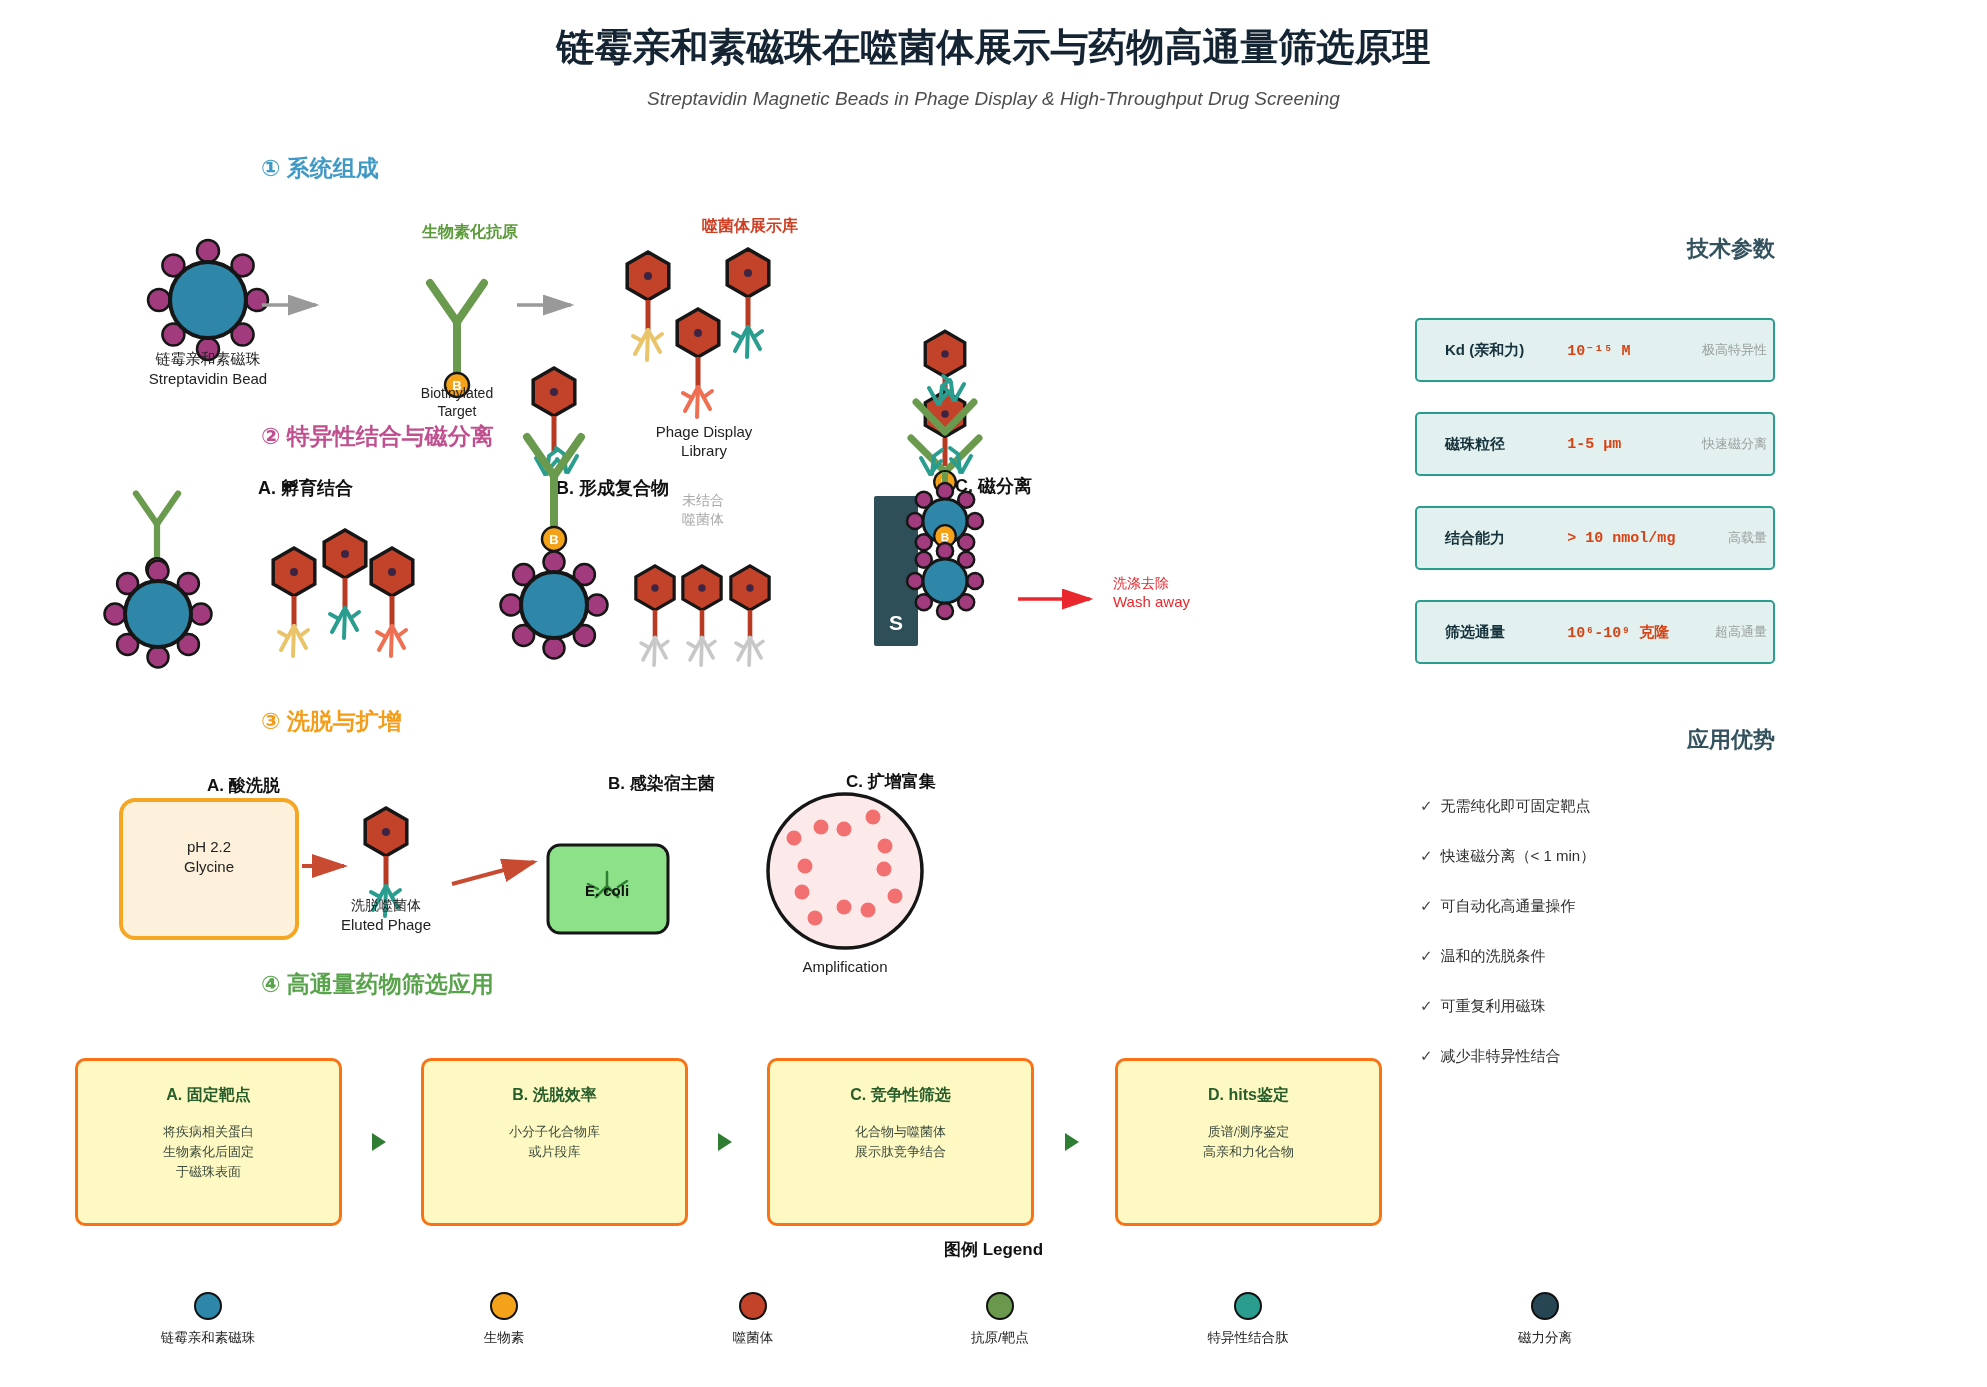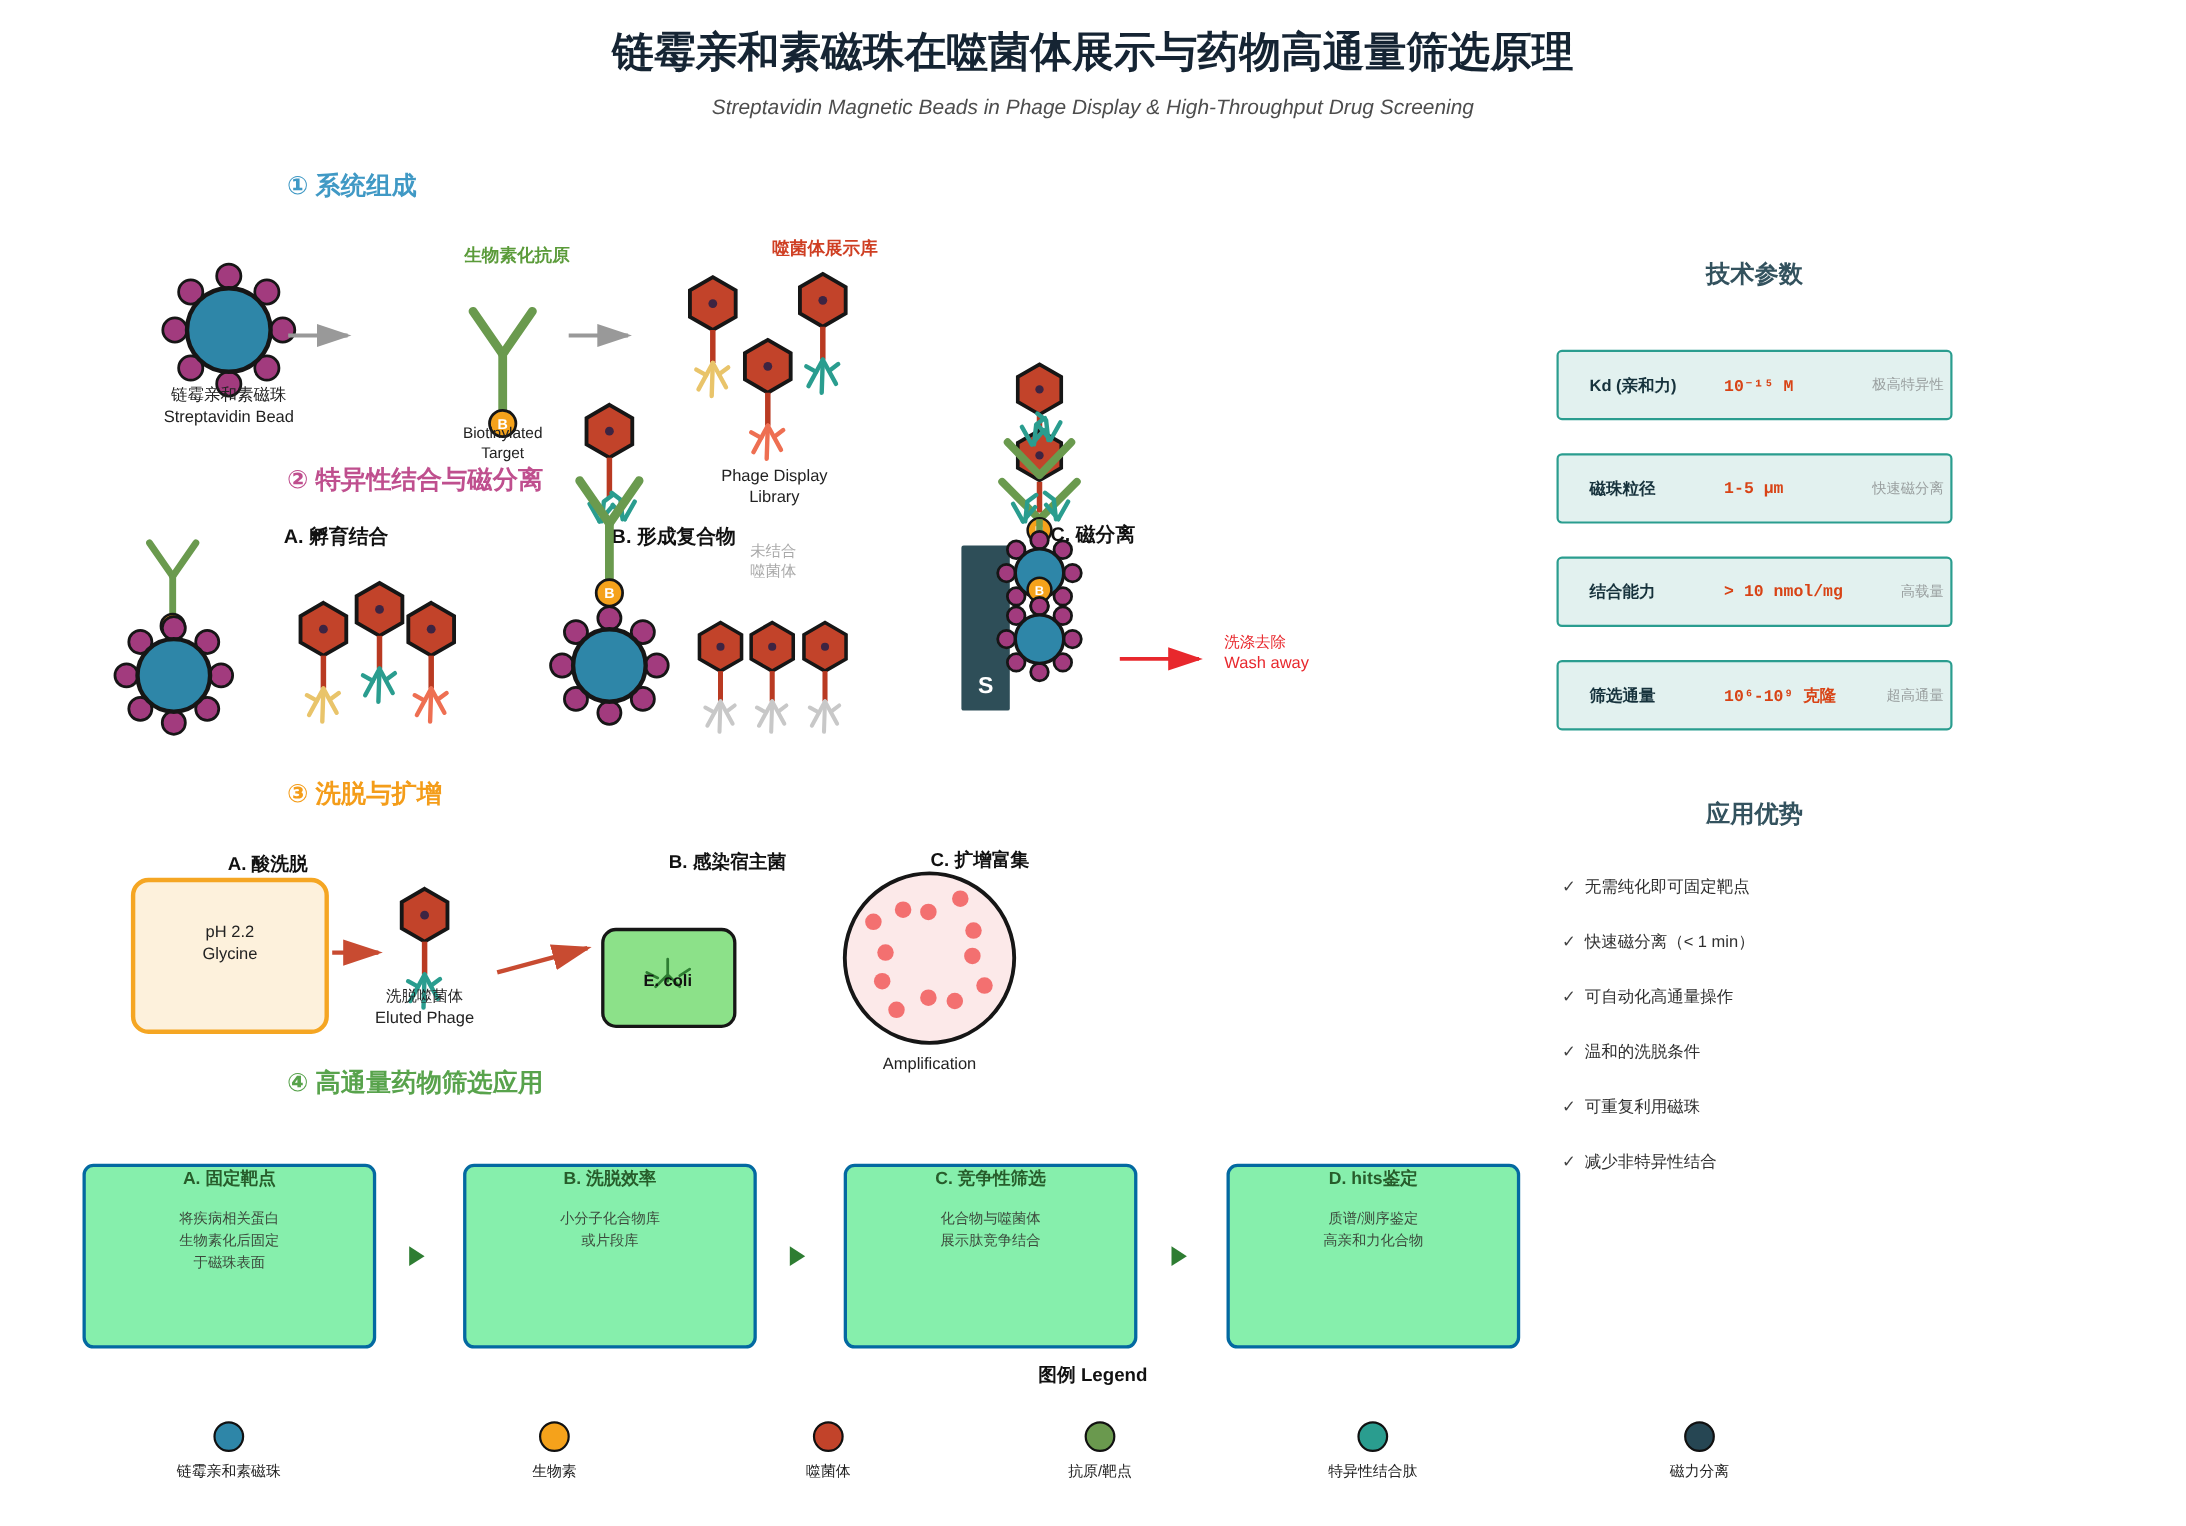--- a/index.html
+++ b/index.html
@@ -14,34 +14,34 @@
   text{font-family:"Liberation Sans","DejaVu Sans",sans-serif;}
   .th{font-size:23px;font-weight:bold;}
   .tstep{font-size:18px;font-weight:bold;fill:#111;}
   .tlabel{font-size:15px;fill:#222;}
   .tsmall{font-size:14px;fill:#222;}
   .tbold16{font-size:16px;font-weight:bold;}
   .tgray{fill:#a9a9a9;}
   .tred{fill:#e8282d;}
 
   
-  .panel-heading{width:360px;text-align:center;font-size:22px;font-weight:bold;color:#33525e;}
+  .panel-heading{width:360px;text-align:right;font-size:22px;font-weight:bold;color:#33525e;}
   .param-rows{left:1415px;top:318px;width:360px;display:flex;flex-direction:column;gap:30px;}
   .param-row{height:64px;border:2px solid #2a9d8f;background:#e2f1ef;border-radius:5px;
              display:flex;align-items:center;padding:0 6px 0 28px;box-sizing:border-box;}
   .param-name{flex:0 0 38%;font-size:15px;font-weight:bold;color:#16323c;}
   .param-value{flex:0 0 37%;font-size:15px;font-weight:bold;color:#d84315;font-family:Liberation Mono, monospace;}
   .param-note{flex:1;font-size:13px;color:#9aa0a0;text-align:right;white-space:nowrap;}
   .adv-list{left:1420px;top:797px;width:350px;}
   .adv-item{font-size:15px;color:#2f2f2f;margin-bottom:31px;white-space:nowrap;}
   .adv-check{color:#444;margin-right:8px;}
 
   
-  .flow-card{border:3px solid #0369a1;background:#86efac;border-radius:10px;box-sizing:border-box;
-             width:267px;height:168px;text-align:center;}
+  .flow-card{border:3px solid #f97316;background:#fef9c3;border-radius:10px;box-sizing:border-box;
+             width:267px;height:168px;text-align:center;padding-top:24px;}
   .flow-card-title{font-size:16px;font-weight:bold;color:#275d2b;}
   .flow-card-body{margin-top:16px;font-size:13px;color:#3c4a3c;line-height:1.55;}
   .flow-arrow{width:0;height:0;border-left:14px solid #2e7d32;border-top:9px solid transparent;border-bottom:9px solid transparent;}
 
   
   .legend-heading{left:0;top:1238px;width:100%;text-align:center;font-size:17px;font-weight:bold;color:#111;}
   .legend-item{width:170px;text-align:center;top:1292px;}
   .legend-dot{width:28px;height:28px;border-radius:50%;border:2.5px solid #111;margin:0 auto;box-sizing:border-box;}
   .legend-label{margin-top:9px;font-size:13.5px;color:#222;}
   .lg0{background:#2e86a8;} .lg1{background:#f5a21b;} .lg2{background:#c2432a;}

